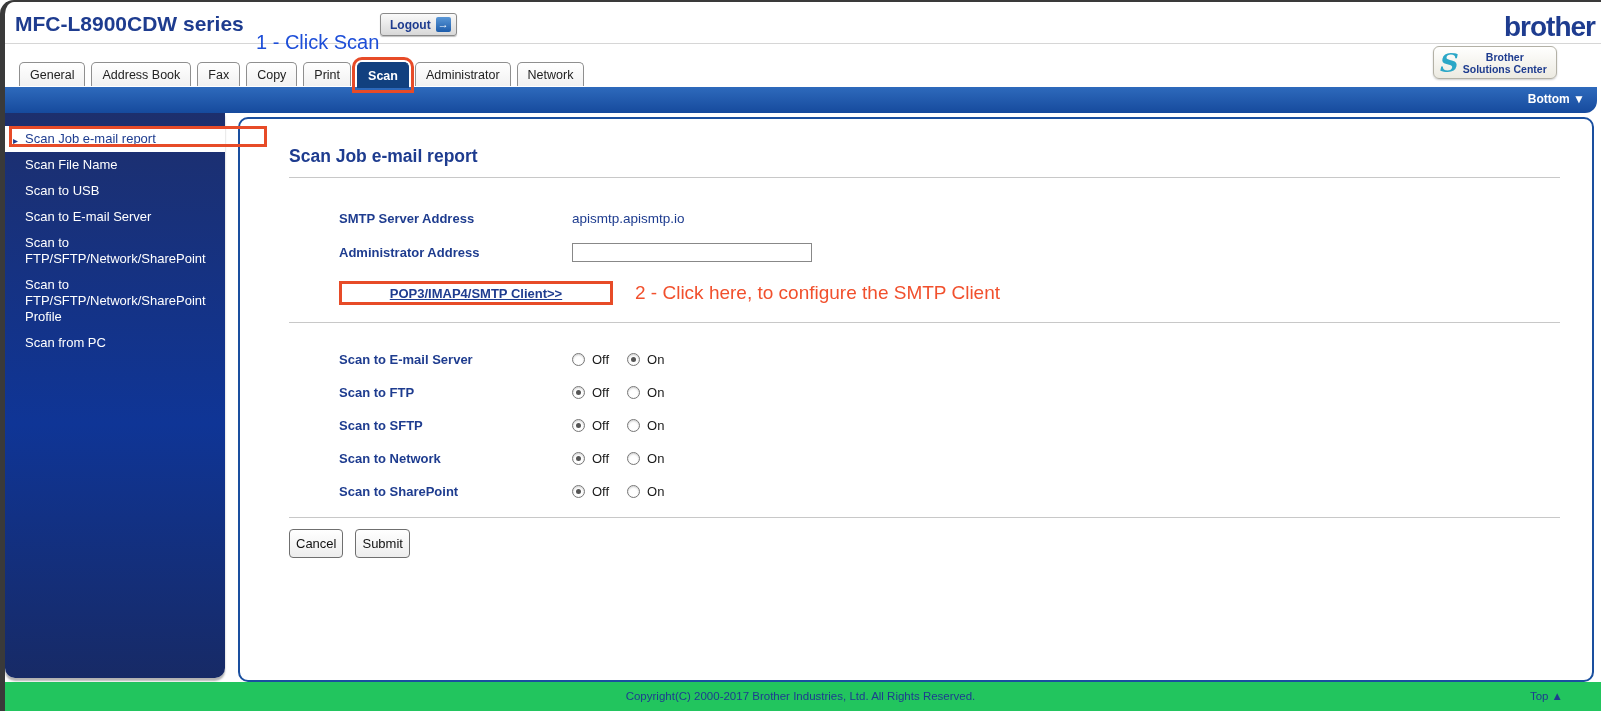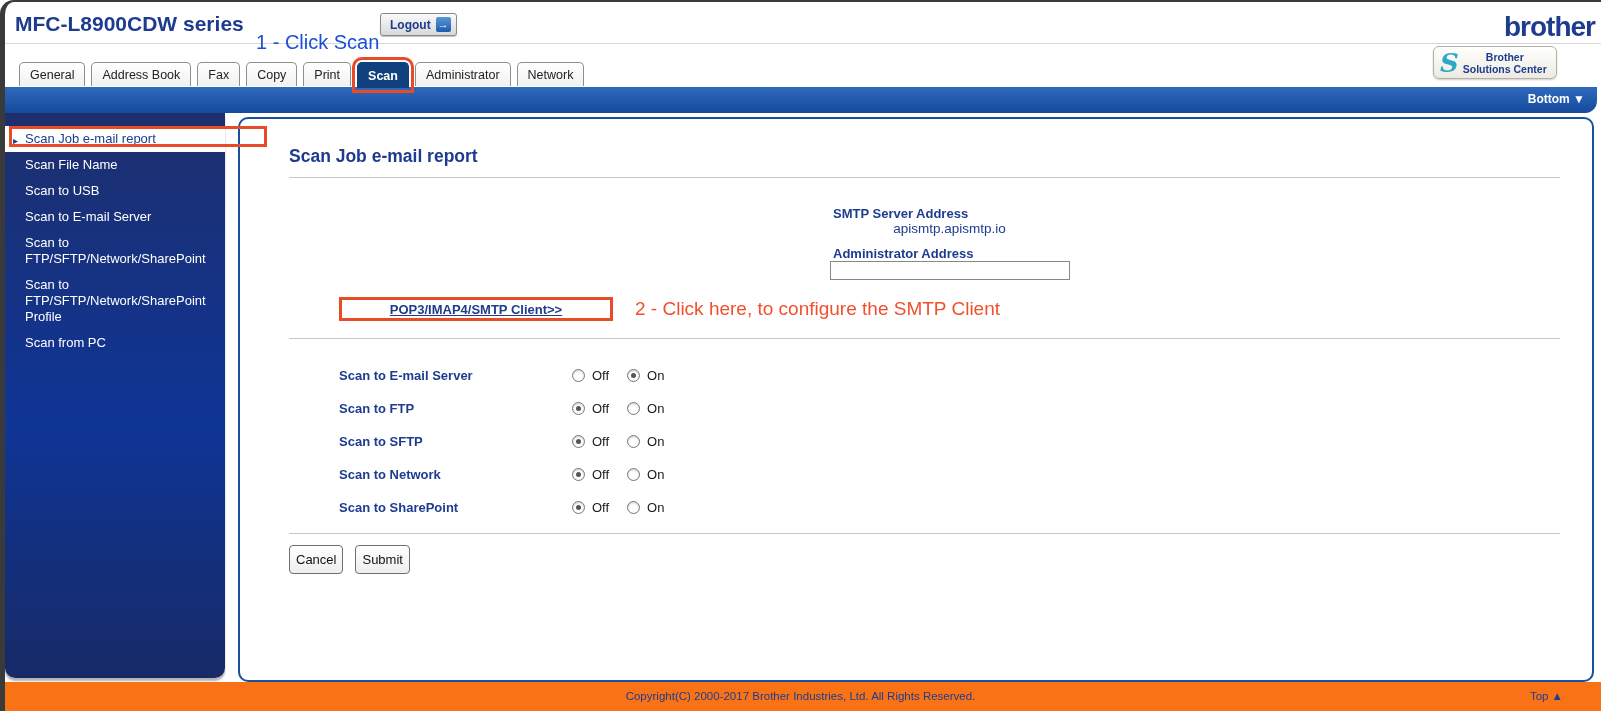--- a/index.html
+++ b/index.html
@@ -95,21 +95,21 @@
   }
   
   .panel {
     position:absolute; left:238px; top:117px; width:1356px; height:565px;
     background:#fff; border:2px solid #1a4f9f; border-radius:10px; z-index:2;
     padding:16px 32px 0 49px;
   }
   .panel h1 { font-size:17.5px; font-weight:bold; color:#1e3c8f; margin:11px 0 10px 0; }
   .rule { border:none; border-top:1px solid #c8c8c8; margin:0; }
   .form-area { margin-top:28px; }
-  .row { display:flex; align-items:center; min-height:24px; margin:0 0 10px 50px;flex-direction:column; }
+  .row { display:flex; align-items:center; min-height:24px; margin:0 0 10px 50px; }
   .row .flabel { width:233px; font-size:13px; font-weight:bold; color:#1e3c8f; }
   .fvalue { font-size:13.5px; color:#1e3c8f; }
   .admin-input { width:240px; height:19px; border:1px solid #888; font-size:13px; padding:0 3px; }
   .pop3-row { display:flex; align-items:center; margin:17px 0 0 11px; }
   .pop3-box {
     width:274px; height:24px; border:3px solid #e74b28;
     display:flex; align-items:center; justify-content:center;margin-left:39px;
   }
   .pop3-link { font-size:13px; font-weight:bold; color:#1e3c8f; text-decoration:underline; cursor:pointer; }
   .step2-note { margin-left:22px; font-size:19px; color:#f1502d; }
@@ -132,21 +132,21 @@
   .btn {
     font-family:"Liberation Sans",sans-serif; font-size:13px; color:#111;
     background:linear-gradient(180deg,#ffffff,#ededed);
     border:1px solid #6f6f6f; border-radius:4px; padding:6px 6px; cursor:pointer;
   }
   
   .step1-note {
     position:absolute; left:256px; top:31px; font-size:20px; color:#1d4ed8; z-index:6;
   }
   
-  .footer { position:absolute; left:0; bottom:0; width:100%; height:29px; background:#f97316; }
+  .footer { position:absolute; left:0; bottom:0; width:100%; height:29px; background:#22c55e; }
   .copyright {
     position:absolute; left:0; right:0; top:8px; text-align:center;
     font-size:11.5px; color:#1e3c8f;
   }
   .top-link {
     position:absolute; right:38px; top:8px; font-size:11.5px; color:#1e3c8f; cursor:pointer;
   }
 </style>
 </head>
 <body>

